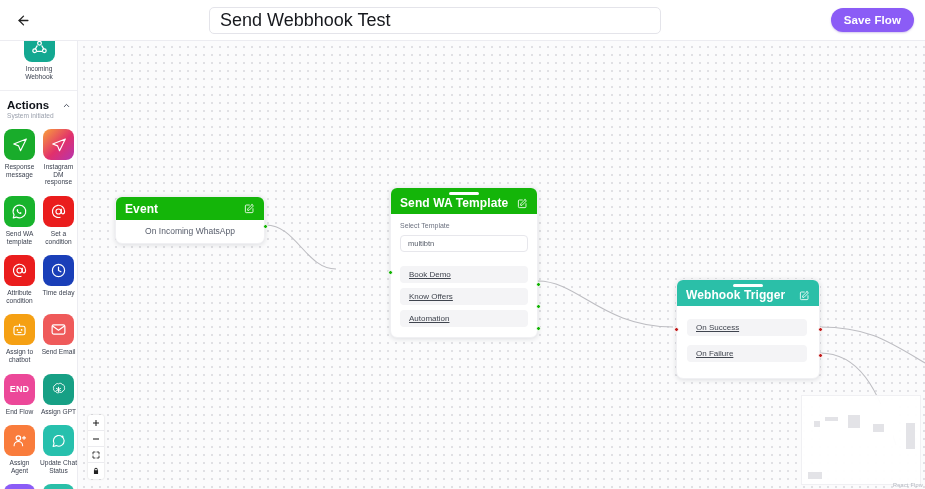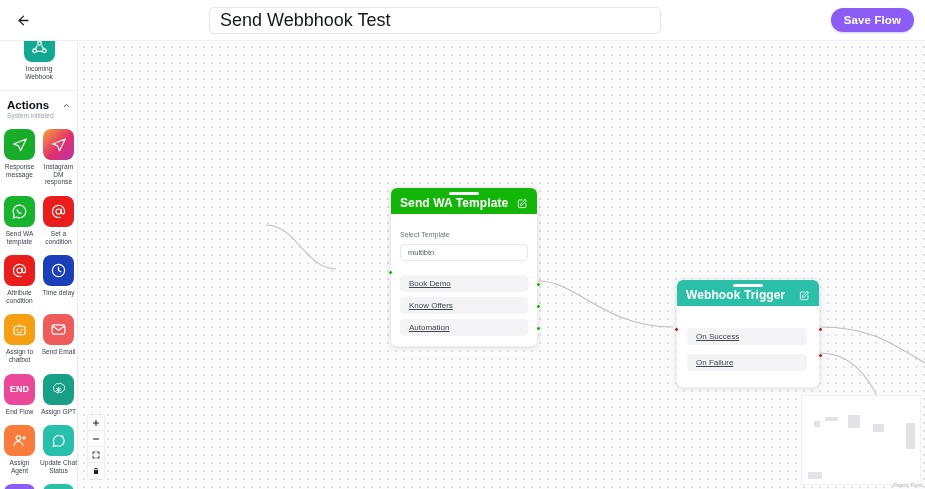--- a/index.html
+++ b/index.html
@@ -90,21 +90,21 @@
     display:flex; align-items:center; padding:0 9px;
     font-size:12px; font-weight:700; height:23px;
   }
   .node-head.tall { height:26px; padding-top:4px; }
   .node-head .ttl { flex:1; letter-spacing:.1px; }
   .drag-bar {
     position:absolute; left:50%; top:4px; transform:translateX(-50%);
     width:30px; height:2.5px; border-radius:2px; background:#fff;
   }
   .edit-ico { display:flex; cursor:pointer; opacity:.97; }
-  .node-body { padding:8px 9px 10px 9px;margin-top:9px; }
+  .node-body { padding:8px 9px 10px 9px; }
   .node-sub { font-size:8.5px; color:#575d6b; text-align:center; padding:6px 4px 7px 4px; }
   .fld-label { font-size:7px; color:#6d7280; margin-bottom:3px; }
   .fld-input {
     width:100%; height:17px; border:1px solid #e7e7ec; border-radius:4px;
     background:#fff; font-size:7.5px; color:#5a606c; padding:0 7px;
     font-family:"Liberation Sans", sans-serif; outline:none; line-height:15px;
   }
   .opt {
     height:17px; background:#f4f4f6; border-radius:4px; margin-top:5px;
     display:flex; align-items:center; padding:0 9px;
@@ -336,20 +336,33 @@
 
       <path d="M188,184 C 218,184 228,228 258,228" fill="none" stroke="#bdbdc2" stroke-width="1.1"></path>
 
       <path d="M460,240 C 500,240 525,286 595,286" fill="none" stroke="#bdbdc2" stroke-width="1.1"></path>
 
       <path d="M742,286 C 790,286 810,300 847,322" fill="none" stroke="#bdbdc2" stroke-width="1.1"></path>
 
       <path d="M742,312 C 780,312 800,346 818,404" fill="none" stroke="#bdbdc2" stroke-width="1.1"></path>
     </svg>
 
+    <div class="node" style="left:37px; top:155px; width:150px;">
+      <div class="node-head" style="background:#14b509">
+        <span class="ttl">Event</span>
+        <span class="edit-ico">
+          <svg width="11" height="11" viewBox="0 0 24 24" fill="none" stroke="#fff" stroke-width="1.9" stroke-linecap="round" stroke-linejoin="round">
+            <path d="M17.5 3.5 20.5 6.5 11 16H8v-3l9.5-9.5Z"></path>
+              <path d="M19.6 12.4V19a2 2 0 0 1-2 2H5a2 2 0 0 1-2-2V6.4a2 2 0 0 1 2-2h6.6"></path>
+          </svg>
+        </span>
+      </div>
+      <div class="node-sub">On Incoming WhatsApp</div>
+      <div class="handle h-green" style="right:-3.5px; top:27px;"></div>
+    </div>
 
     <div class="node" style="left:312px; top:146px; width:148px;">
       <div class="node-head tall" style="background:#14b509">
         <span class="drag-bar"></span>
         <span class="ttl">Send WA Template</span>
         <span class="edit-ico">
           <svg width="11" height="11" viewBox="0 0 24 24" fill="none" stroke="#fff" stroke-width="1.9" stroke-linecap="round" stroke-linejoin="round">
             <path d="M17.5 3.5 20.5 6.5 11 16H8v-3l9.5-9.5Z"></path>
               <path d="M19.6 12.4V19a2 2 0 0 1-2 2H5a2 2 0 0 1-2-2V6.4a2 2 0 0 1 2-2h6.6"></path>
           </svg>

